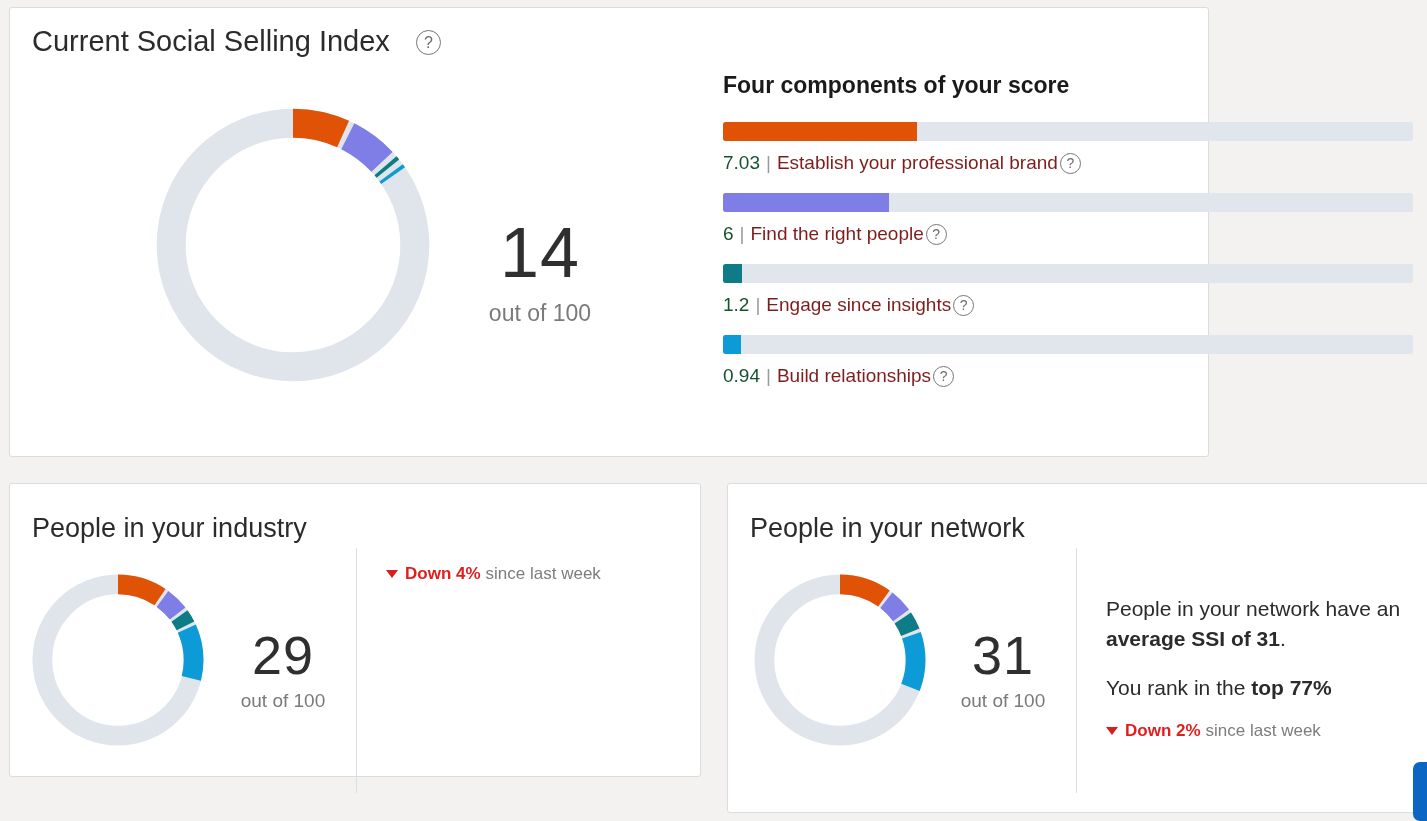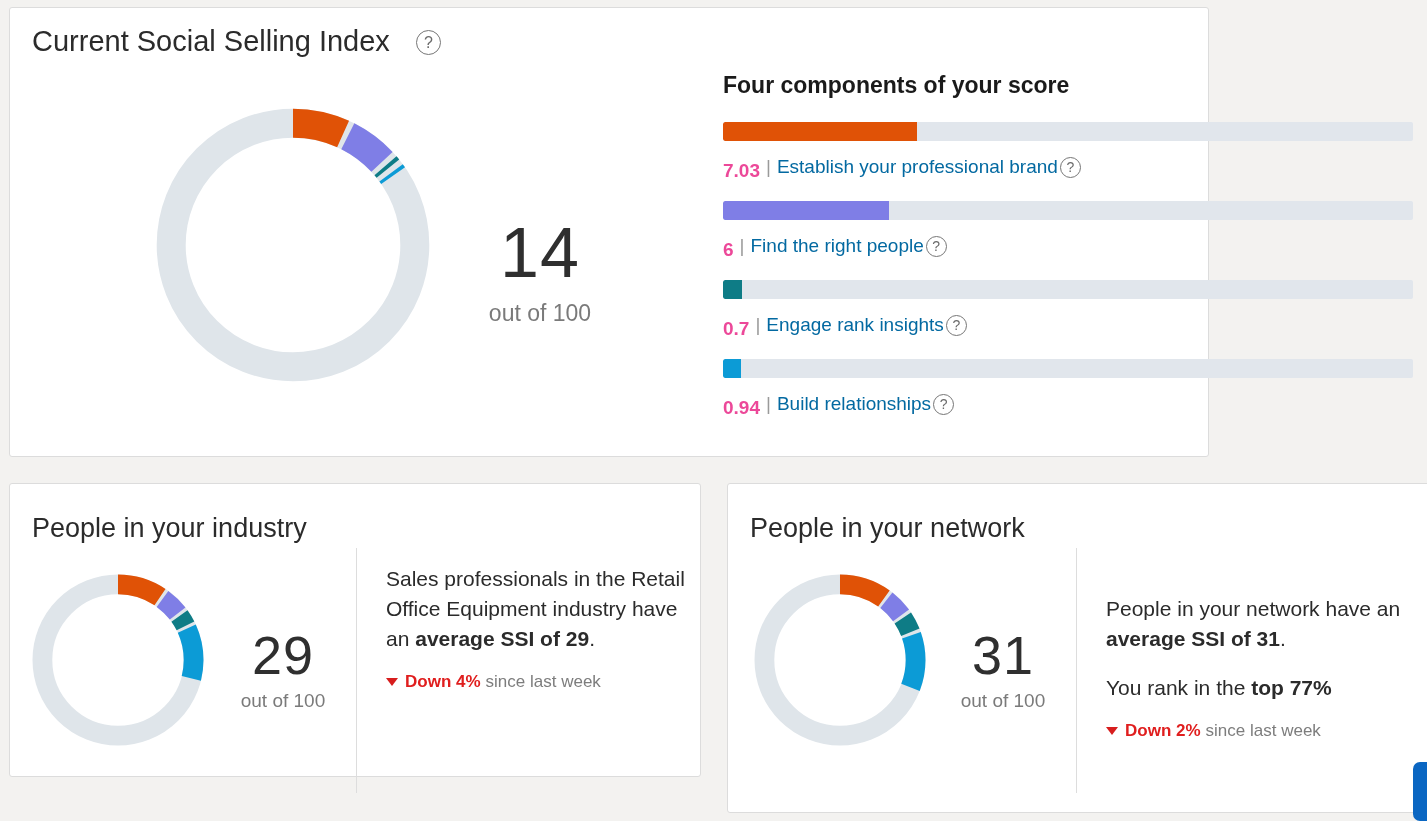--- a/index.html
+++ b/index.html
@@ -141,23 +141,23 @@
   }
   .bar-fill { height: 100%; border-radius: 2px 0 0 2px; }
 
   .component-label {
     display: flex;
     align-items: center;
     margin-top: 11px;
     font-size: 19px;
     white-space: nowrap;
   }
-  .comp-score { font-weight: bold; color: #ec4899; margin-top: 8px; }
+  .comp-score { font-weight: normal; color: #14532d; }
   .comp-sep   { color: #9a9a9a; margin: 0 6px; }
-  .comp-name  { color: #0369a1; margin-right: 2px; text-align: right; }
+  .comp-name  { color: #7f1d1d; margin-right: 2px; text-align: right; }
 
   
   .sub-divider {
     position: absolute;
     width: 1px;
     background: #dddddd;
   }
   #industry-divider { left: 356px; top: 548px; height: 245px; }
   #network-divider  { left: 1076px; top: 548px; height: 245px; }
 
@@ -255,23 +255,23 @@
           <span class="comp-name">Find the right people</span>
           <span class="help-icon"></span>
         </div>
       </div>
 
       <div class="component-row">
         <div class="bar-track">
           <div class="bar-fill" id="fill-2" style="width: 2.8%; background: rgb(14, 124, 134);"></div>
         </div>
         <div class="component-label">
-          <span class="comp-score">0.7</span>
+          <span class="comp-score">1.2</span>
           <span class="comp-sep">|</span>
-          <span class="comp-name">Engage rank insights</span>
+          <span class="comp-name">Engage since insights</span>
           <span class="help-icon"></span>
         </div>
       </div>
 
       <div class="component-row">
         <div class="bar-track">
           <div class="bar-fill" id="fill-3" style="width: 2.56%; background: rgb(12, 155, 214);"></div>
         </div>
         <div class="component-label">
           <span class="comp-score">0.94</span>
@@ -300,21 +300,20 @@
   </div>
 
   <div class="sub-score-block" id="industry-score">
     <div class="score-value">29</div>
     <div class="score-outof">out of 100</div>
   </div>
 
   <div class="sub-divider" id="industry-divider"></div>
 
   <div class="sub-text" id="industry-text">
-    <p><span>Sales professionals in the Retail Office Equipment industry have an </span><b>average SSI of 29</b><span>.</span></p>
     <div class="trend-line">
       <span class="trend-caret"></span>
       <span class="trend-strong">Down 4%</span>
       <span class="trend-rest">since last week</span>
     </div>
   </div>
 
   <section class="card" id="card-network">
     <h2 class="sub-card-title">People in your network</h2>
   </section>

